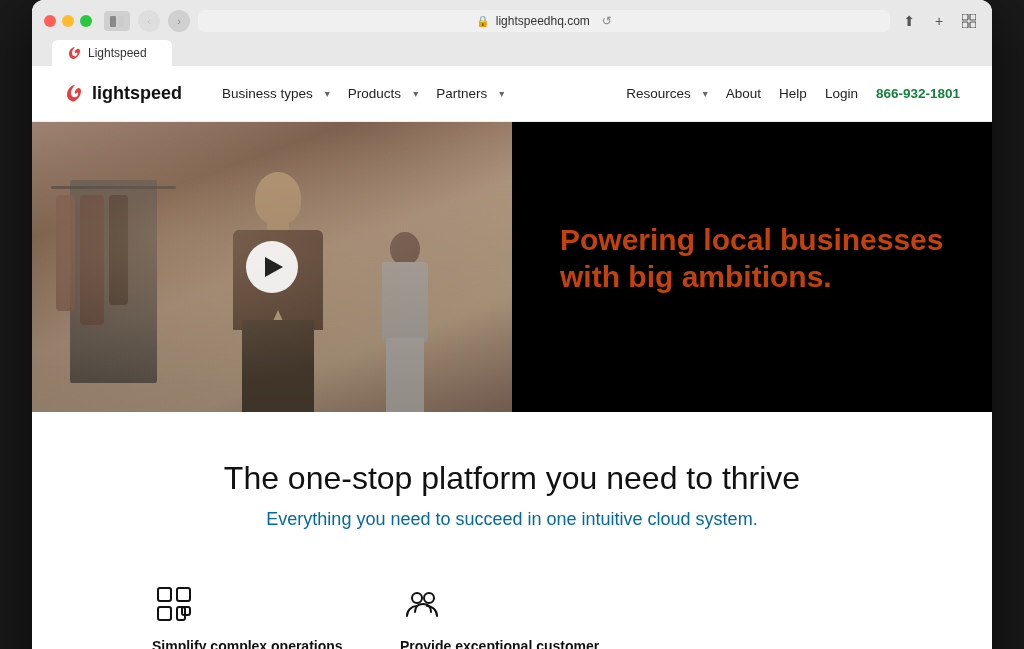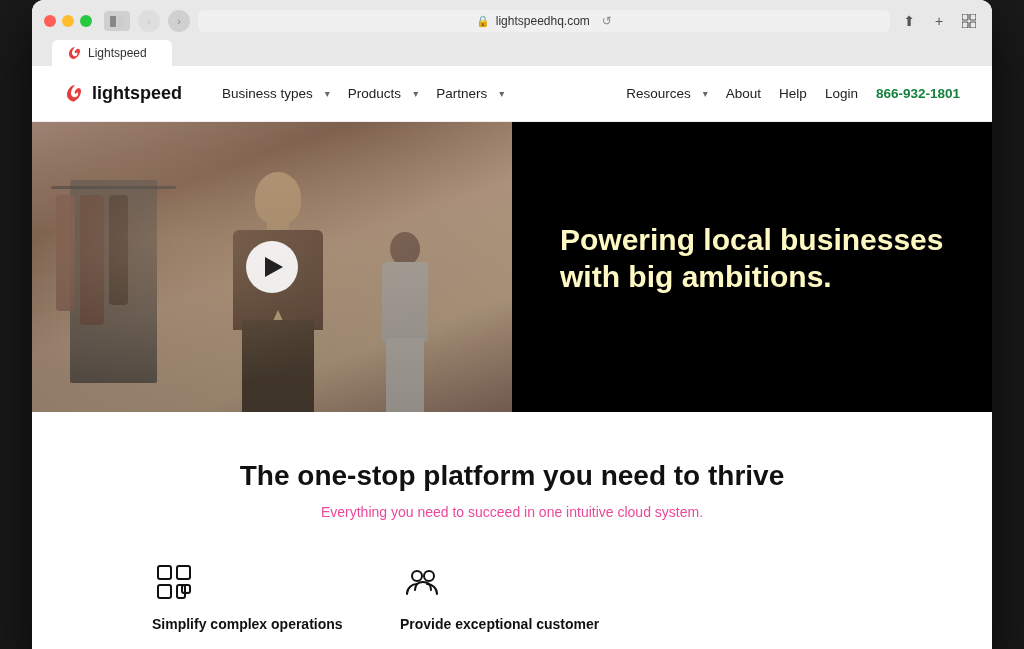--- a/index.html
+++ b/index.html
@@ -277,48 +277,48 @@
       justify-content: center;
       background: #000;
       color: #fff;
     }
 
     .hero-title {
       font-size: 30px;
       font-weight: 700;
       line-height: 1.25;
       margin-bottom: 18px;
-      color: #fef9c3;
+      color: #c2410c;
     }
 
     .hero-desc {
       font-size: 13.5px;
       color: #ccc;
       line-height: 1.65;
       max-width: 380px;
     }
 
     
     .platform-section {
       background: #fff;
       padding: 48px 32px 36px;
       text-align: center;
     }
 
     .platform-title {
-      font-size: 28px;
-      font-weight: 700;
+      font-size: 32px;
+      font-weight: 400;
       color: #111;
       margin-bottom: 12px;
     }
 
     .platform-subtitle {
-      font-size: 14px;
-      color: #ec4899;
-      margin-bottom: 40px;
+      font-size: 18px;
+      color: #0369a1;
+      margin-bottom: 52px;
     }
 
     .features-grid {
       display: grid;
       grid-template-columns: repeat(3, 1fr);
       gap: 24px;
       max-width: 720px;
       margin: 0 auto;
     }
 

